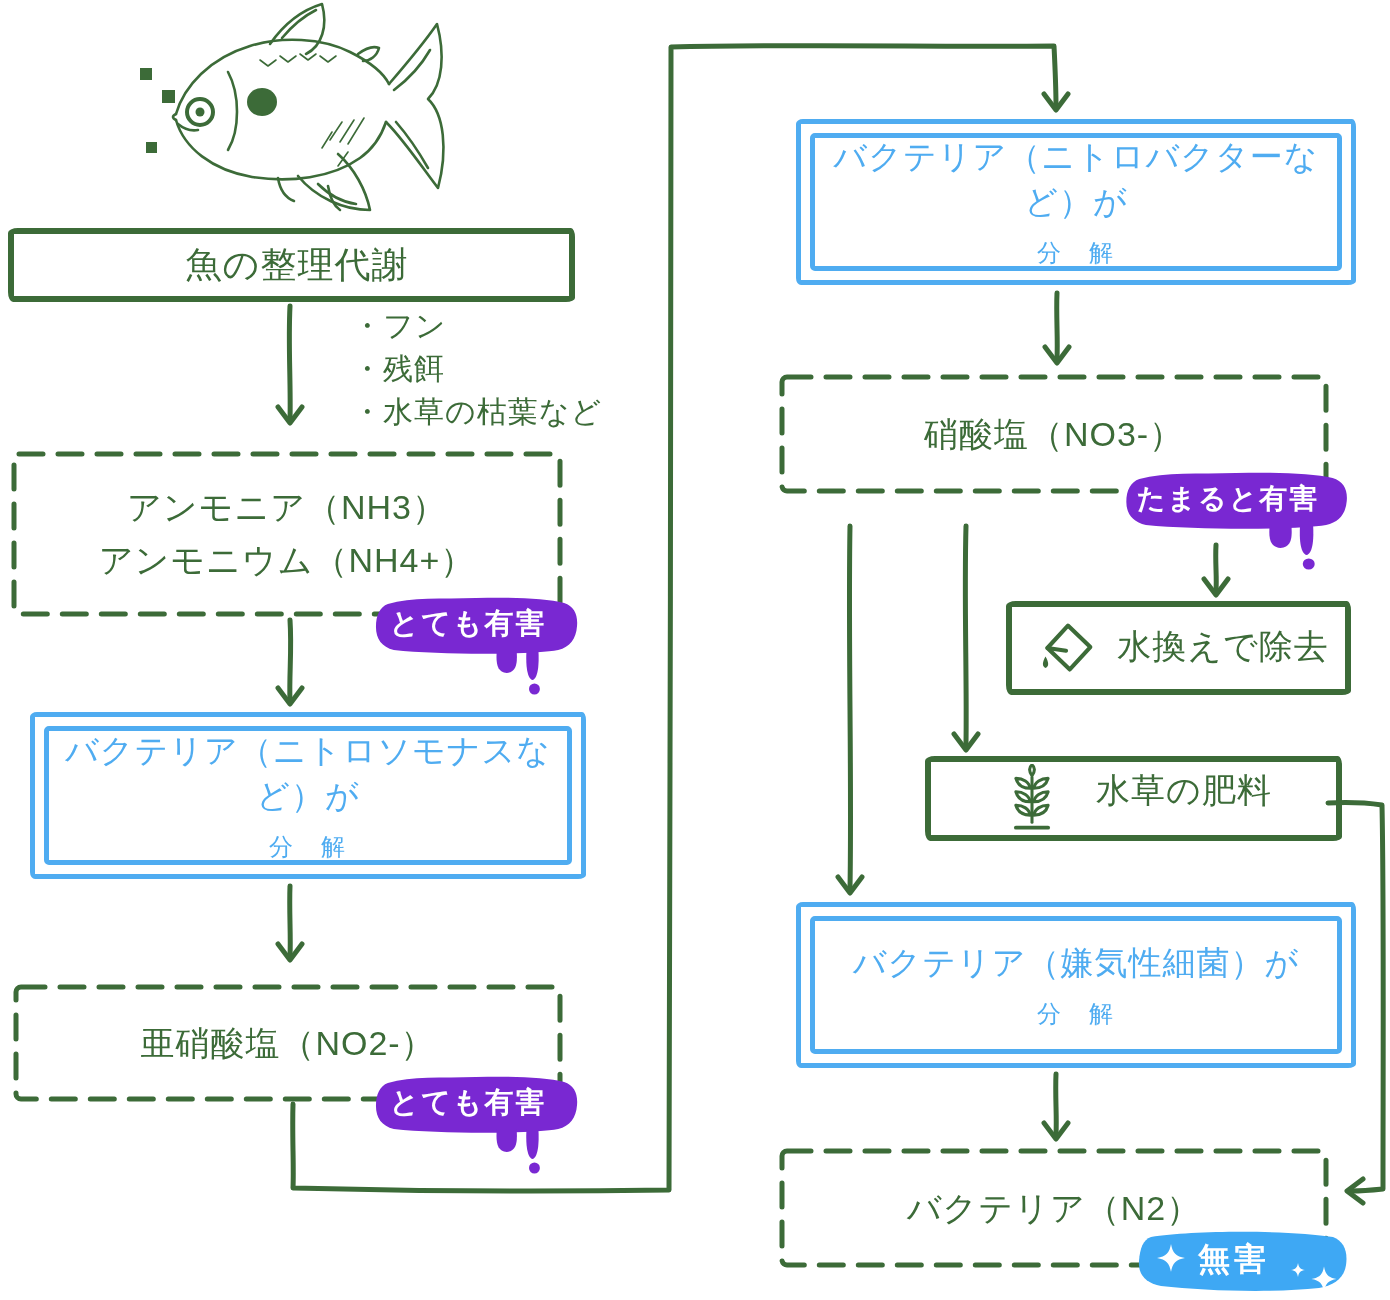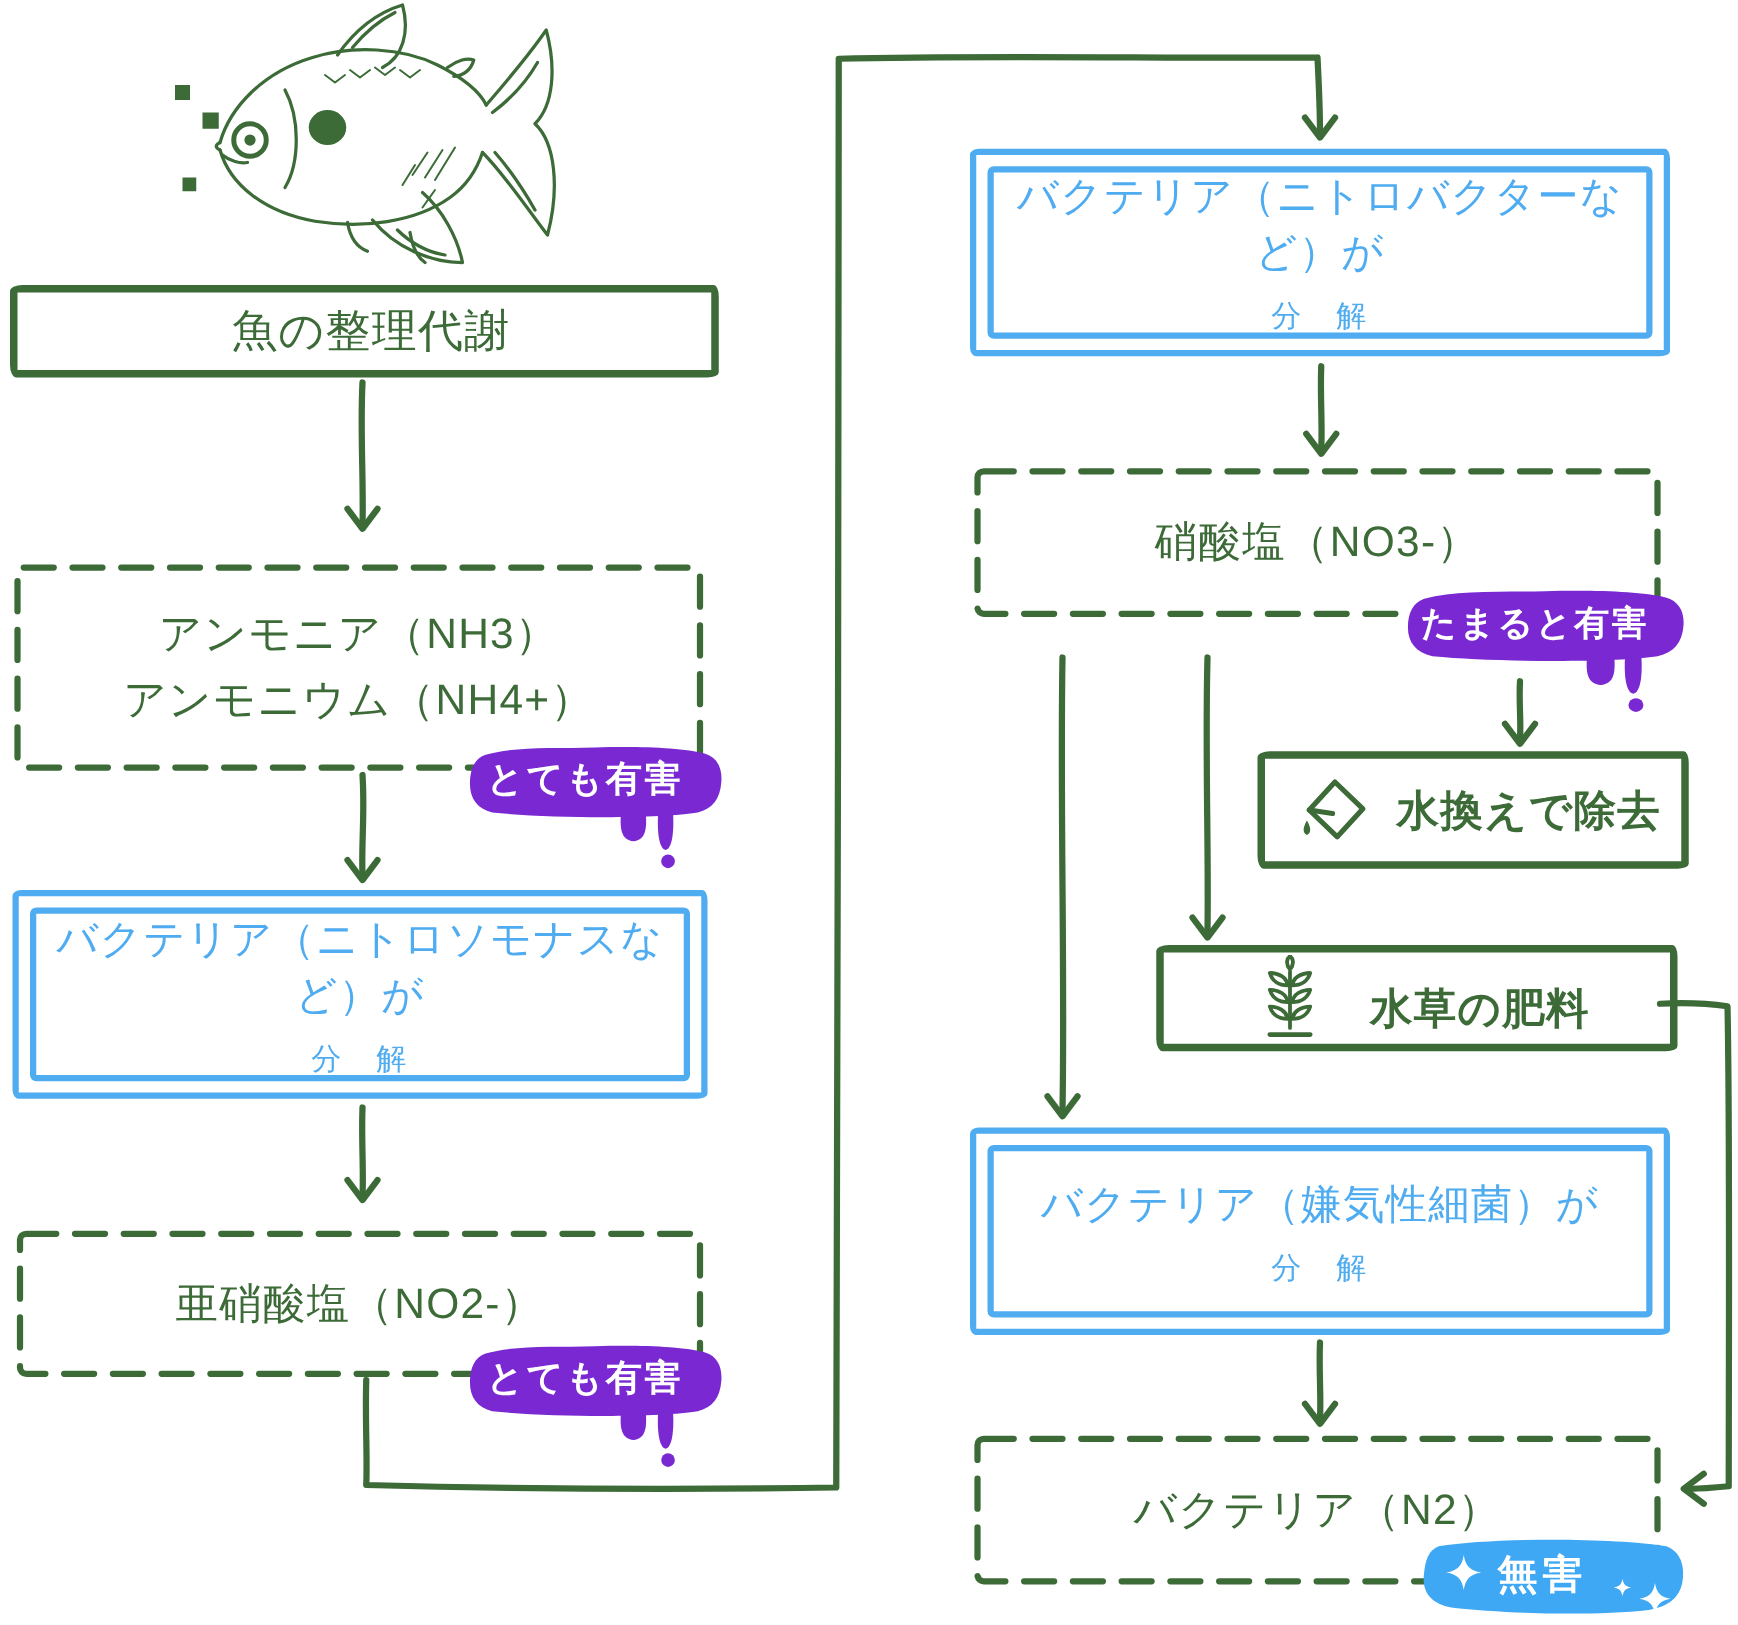--- a/index.html
+++ b/index.html
@@ -14,33 +14,33 @@
     font-family:"Liberation Sans","DejaVu Sans",sans-serif;overflow:hidden;
   }
   .layer{position:absolute;left:0;top:0;pointer-events:none;}
   .node{position:absolute;display:flex;align-items:center;justify-content:center;
         text-align:center;color:var(--green);}
   .node .bg{position:absolute;left:0;top:0;}
   .solid{border:6px solid var(--green);border-radius:10px 4px 9px 5px / 5px 9px 4px 10px;padding-left:11px;}
   .label{position:relative;font-size:34px;letter-spacing:1px;line-height:1.55;}
   .title-label{font-size:36px;}
   .bluebox{border:5px solid var(--blue);border-radius:7px 4px 8px 5px/5px 8px 4px 7px;
-           padding:9px;box-sizing:border-box;}
+           padding:9px;box-sizing:border-box;margin-left:20px;}
   .bluebox .inner{border:5px solid var(--blue);border-radius:5px;width:100%;height:100%;
            display:flex;flex-direction:column;align-items:center;justify-content:center;
            gap:12px;color:var(--blue);box-sizing:border-box;}
   .bluebox .l1{font-size:33px;letter-spacing:1px;}
   .bluebox .l2{font-size:24px;letter-spacing:2px;}
   .list{position:absolute;left:352px;top:304px;color:var(--green);font-size:30px;
         line-height:43px;text-align:left;letter-spacing:1px;}
   .badge{position:absolute;}
   .badge svg{position:absolute;left:0;top:0;overflow:visible;}
   .badge-label{position:absolute;left:0;right:16px;display:flex;align-items:center;
         justify-content:center;color:#ffffff;font-weight:bold;letter-spacing:2px;}
-  .iconrow{position:relative;display:flex;align-items:flex-end;gap:22px;font-weight:bold;}
+  .iconrow{position:relative;display:flex;align-items:flex-start;gap:22px;}
 </style>
 </head>
 <body>
 
 <div class="canvas">
 
   <svg class="layer" width="1390" height="1300" viewBox="0 0 1390 1300">
     <g fill="none" stroke="#3C6B38" stroke-width="5" stroke-linecap="round" stroke-linejoin="round">
 
       <path d="M290,306 C288,345 291,385 290,420"></path>
@@ -104,20 +104,25 @@
       <rect x="8" y="66" width="12" height="12"></rect>
       <rect x="30" y="88" width="13" height="13"></rect>
       <rect x="14" y="140" width="11" height="11"></rect>
     </g>
   </svg>
 
   <div class="node solid" style="left:8px;top:228px;width:544px;height:62px">
     <div class="label title-label">魚の整理代謝</div>
   </div>
 
+  <div class="list">
+    <div>・フン</div>
+    <div>・残餌</div>
+    <div>・水草の枯葉など</div>
+  </div>
 
   <div class="node" style="left:10px;top:450px;width:554px;height:168px">
     <svg class="bg" width="554" height="168">
       <rect x="4" y="4" width="546" height="160" rx="5" fill="none" stroke="#3C6B38" stroke-width="5" stroke-dasharray="24 15" stroke-linecap="round"></rect>
     </svg>
     <div class="label">
       <div>アンモニア（NH3）</div>
       <div>アンモニウム（NH4+）</div>
     </div>
   </div>

